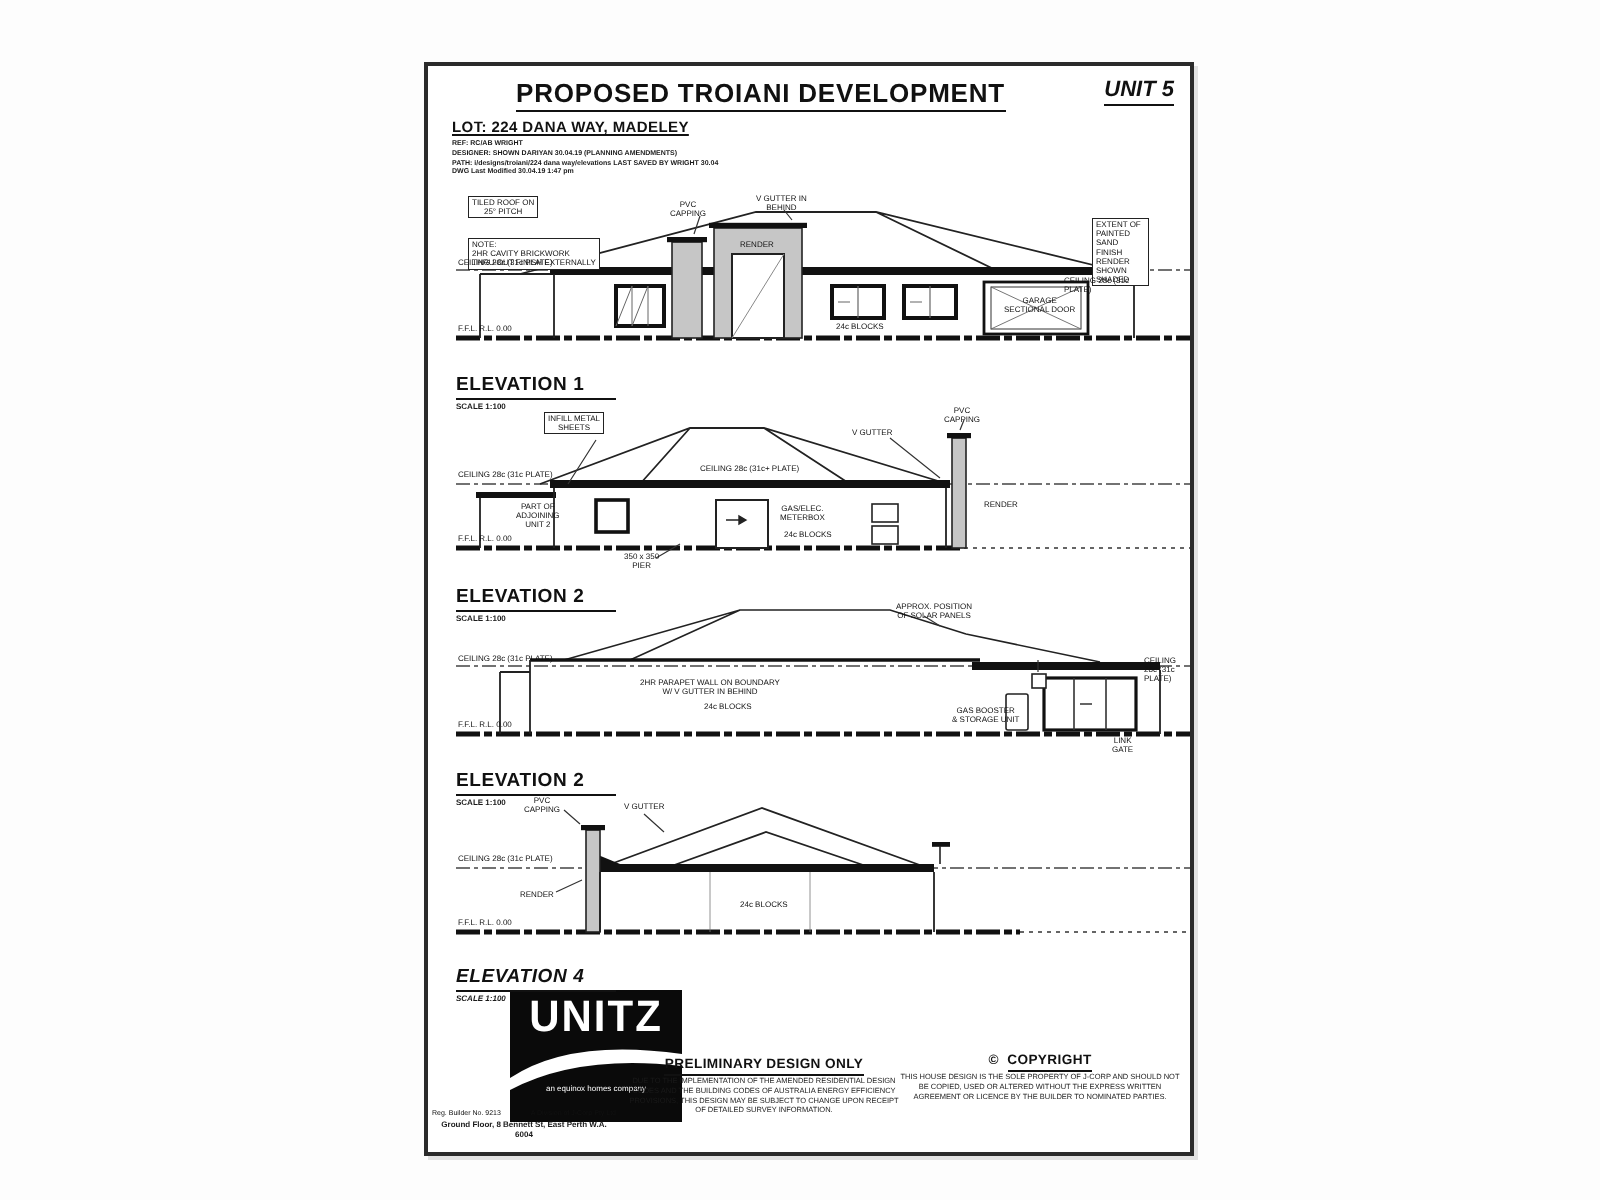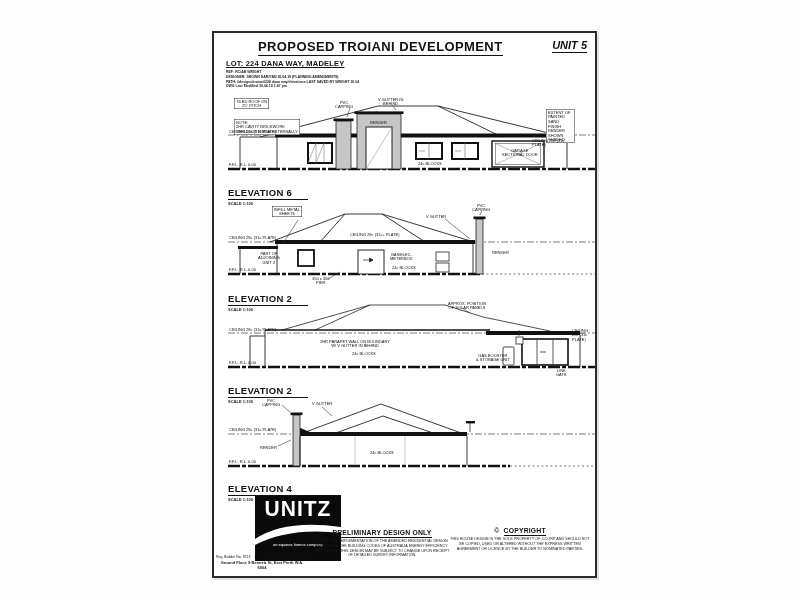--- a/index.html
+++ b/index.html
@@ -97,21 +97,21 @@
       <span class="lbl c" style="left:115px;top:3px;">PVC
 CAPPING</span>
       <span class="lbl c" style="left:158px;top:0px;">V GUTTER IN
 BEHIND</span>
       <span class="lbl" style="left:150px;top:23px;">RENDER</span>
       <span class="lbl c" style="left:282px;top:51px;">GARAGE
 SECTIONAL DOOR</span>
       <span class="lbl" style="left:198px;top:64px;">24c BLOCKS</span>
       <span class="lbl" style="left:9px;top:65px;">F.F.L. R.L. 0.00</span>
       <div class="elev-head" style="top:85px;">
-        <span class="ehead">ELEVATION 6</span>
+        <span class="ehead">ELEVATION 1</span>
         <span class="m escale">SCALE 1:100</span>
       </div>
     </section>
 
     <section class="elev" style="top:169px;">
       <svg width="383" height="80">
         <line x1="8" y1="40" x2="378" y2="40" stroke="#444" stroke-width="0.7" stroke-dasharray="7 2 2 2"></line>
         <line x1="8" y1="72" x2="262" y2="72" stroke="#111" stroke-width="2.4" stroke-dasharray="12 2 4 2"></line>
         <line x1="262" y1="72" x2="378" y2="72" stroke="#333" stroke-width="0.7" stroke-dasharray="2 2.5"></line>
         <path d="M50 40 L125 12 H162 L254 40 M125 12 L100 40 M162 12 L205 40" fill="none" stroke="#222" stroke-width="0.9"></path>
@@ -199,21 +199,21 @@
         <path d="M135 42 V72 M185 42 V72" fill="none" stroke="#777" stroke-width="0.4"></path>
         <path d="M62 11 L70 18 M102 13 L112 22 M58 52 L71 46" fill="none" stroke="#333" stroke-width="0.6"></path>
       </svg>
       <span class="lbl c" style="left:42px;top:4px;">PVC
 CAPPING</span>
       <span class="lbl" style="left:92px;top:7px;">V GUTTER</span>
       <span class="lbl" style="left:9px;top:33px;">CEILING 28c (31c PLATE)</span>
       <span class="lbl" style="left:40px;top:51px;">RENDER</span>
       <span class="lbl" style="left:150px;top:56px;">24c BLOCKS</span>
       <span class="lbl" style="left:9px;top:65px;">F.F.L. R.L. 0.00</span>
-      <div class="elev-head" style="top:84px;">
+      <div class="elev-head" style="top:84px;font-style:italic;">
         <span class="ehead">ELEVATION 4</span>
         <span class="m escale">SCALE 1:100</span>
       </div>
     </section>
 
     <div class="logo">
       <div class="brand">UNITZ</div>
       <svg width="86" height="26">
         <path d="M0 18 Q30 -2 86 6 L86 12 Q34 6 0 24 Z" fill="#ffffff"></path>
       </svg>

